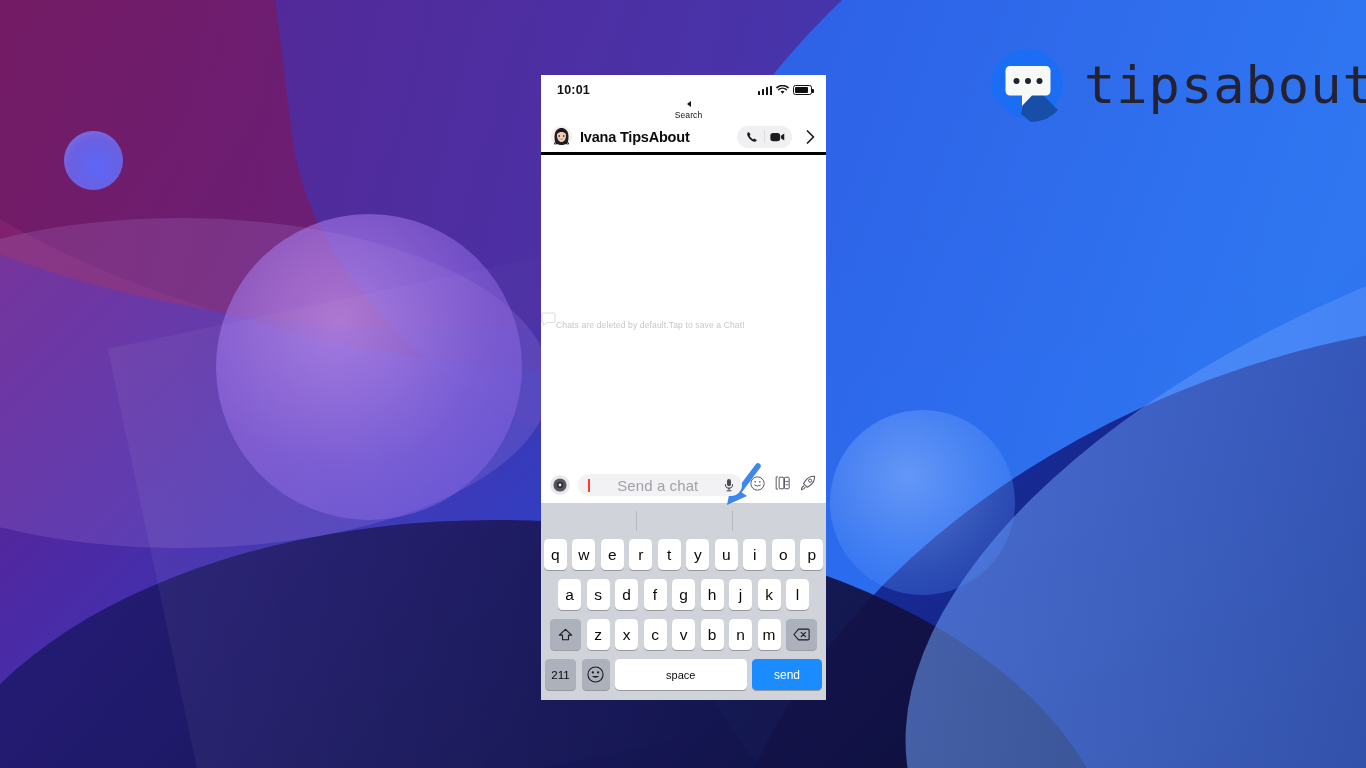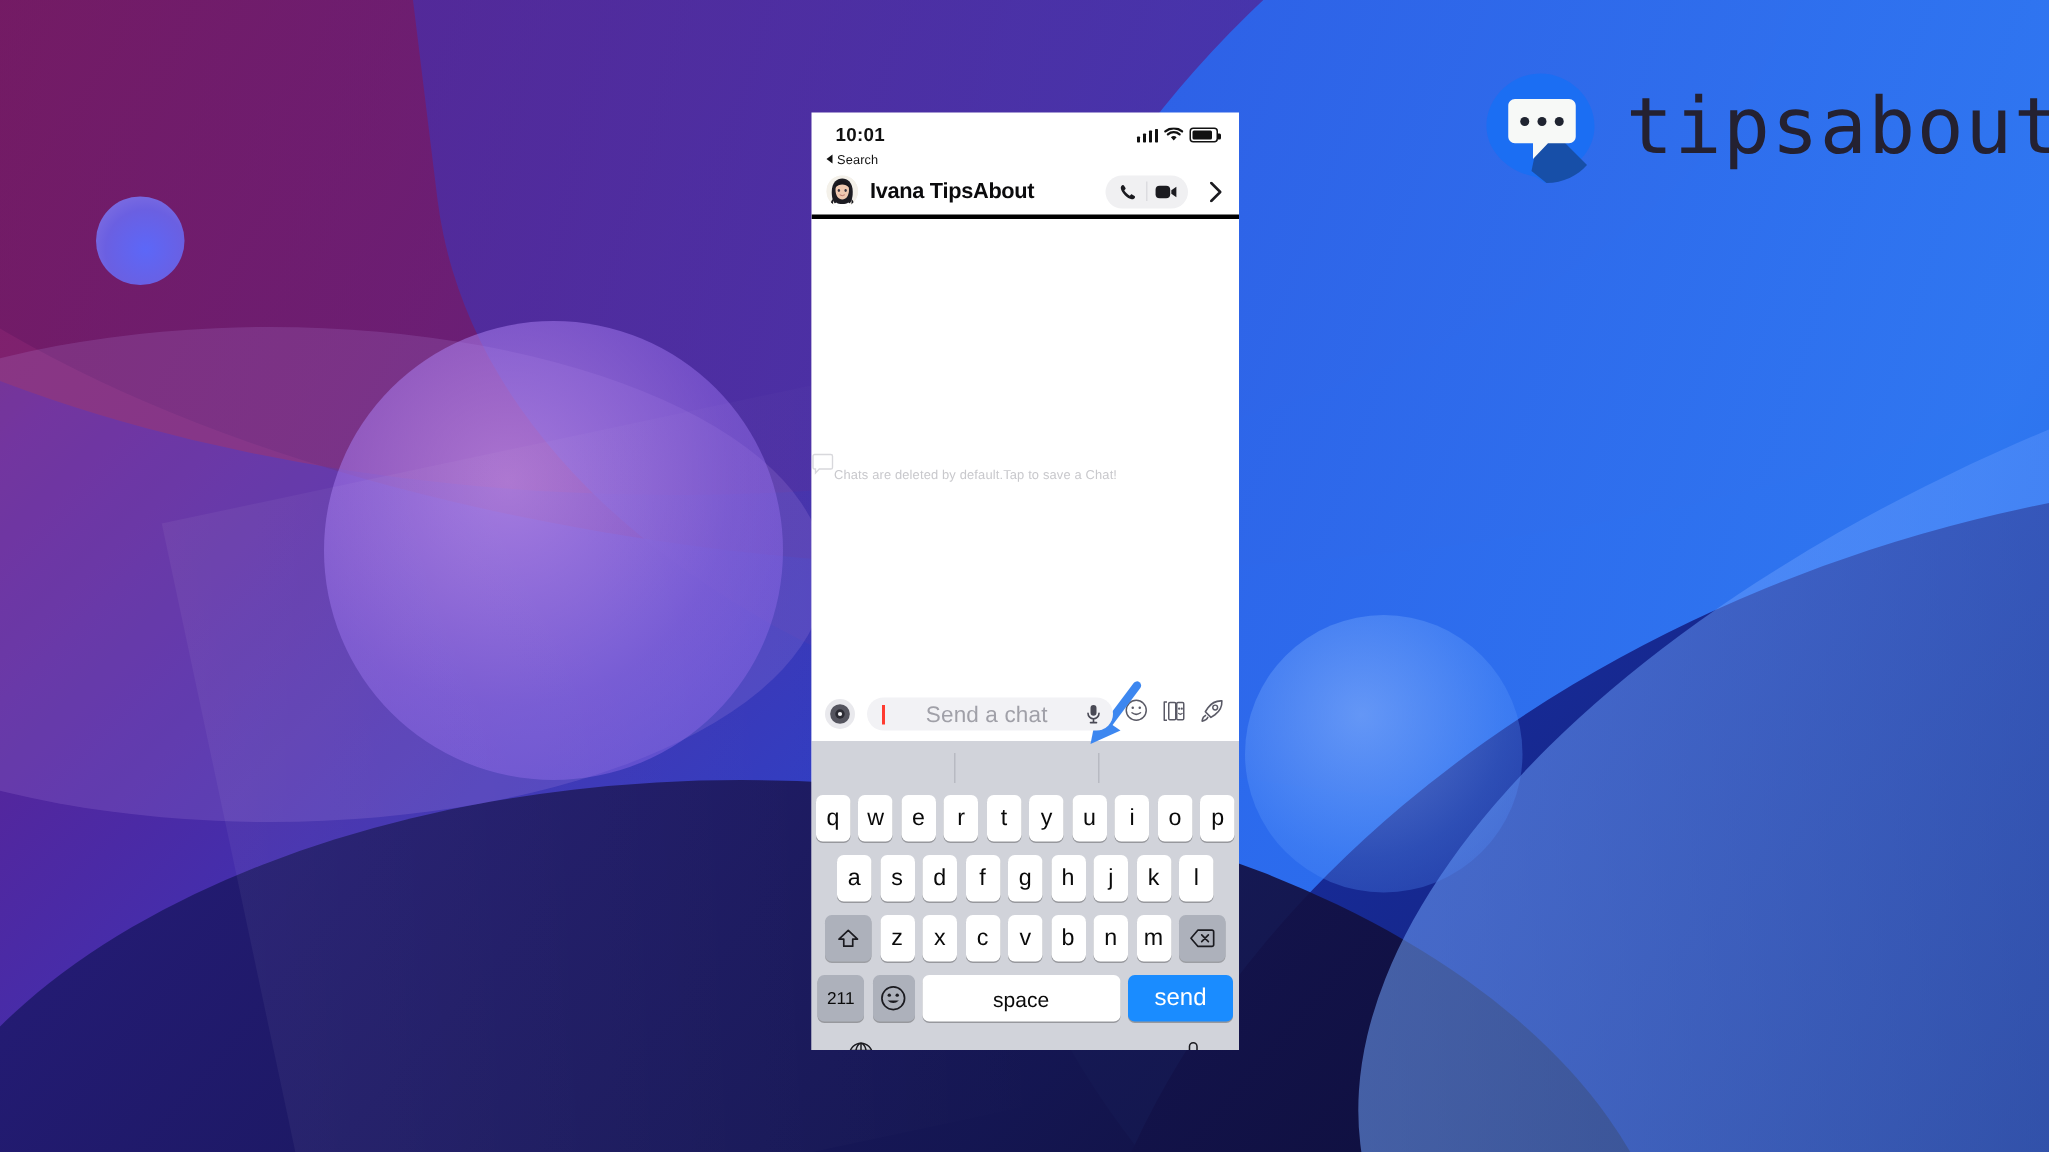--- a/index.html
+++ b/index.html
@@ -146,21 +146,21 @@
     width: 19px; height: 10px; border: 1.2px solid #111;
     border-radius: 2.5px; padding: 1.2px; position: relative;
   }
   .batt::after {
     content:''; position:absolute; right:-3px; top:3px;
     width:1.6px; height:4px; background:#111; border-radius:0 1px 1px 0;
   }
   .batt i { display:block; height:100%; width:88%; background:#111; border-radius:1px; }
 
   
-  .backrow { padding: 0 0 1px 10px; display:flex; align-items:center; gap:3px; }
+  .backrow { padding: 0 0 1px 10px; display:flex; align-items:center; gap:3px;flex-direction:column; }
   .back-caret {
     width:0;height:0;
     border-top:3.5px solid transparent;
     border-bottom:3.5px solid transparent;
     border-right:4.5px solid #111;
   }
   .back-label { font-size: 8.5px; color:#111; letter-spacing:.1px; }
 
   
   .chat-header {
@@ -267,25 +267,25 @@
   .key.wide-fn {
     width: 31px; background:#adb1bb;
     box-shadow: 0 1px 0 rgba(0,0,0,.25);
   }
   .krow.r3 { padding: 0 4px; }
   .krow.r4 { padding: 0 4px; margin-bottom: 4px; }
   .key.num { width:31px; background:#adb1bb; font-size:11.5px; }
   .key.emojikey { width:28px; background:#adb1bb; }
   .key.space {
     flex: 1 1 auto; background:#fff;
-    font-size: 14px; color:#0a0a0a;
+    font-size: 11px; color:#0a0a0a;
   }
   .key.send {
     width: 70px; background:#1a8cff; color:#fff;
-    font-size: 16px;
+    font-size: 12px;
   }
   .kbd-bottom {
     height: 40px; display:flex; align-items:center;
     justify-content:space-between;
     padding: 0 24px;
     position: relative;
   }
 </style>
 </head>
 <body>

